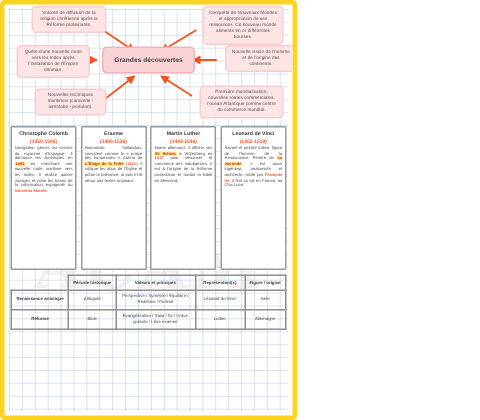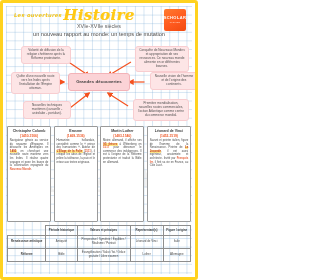--- a/index.html
+++ b/index.html
@@ -209,30 +209,20 @@
 </style>
 </head>
 <body>
 
 <div class="page">
   <div class="grid-bg"></div>
   <div class="watermark">ACAM</div>
 
   <div class="content">
 
-    <div class="header">
-      <div class="breadcrumb">Les ouvertures</div>
-      <div class="title">Histoire</div>
-      <div class="subtitle-1">XVIe-XVIIe siècles</div>
-      <div class="subtitle-2">un nouveau rapport au monde: un temps de mutation</div>
-      <div class="logo">
-        <div class="logo-mark">SCHOLAR</div>
-        <div class="logo-sub">FICHES</div>
-      </div>
-    </div>
 
     <div class="map">
       <svg class="map-svg" viewBox="0 0 190 78" preserveAspectRatio="none">
         <defs>
           <marker id="ah" markerWidth="5" markerHeight="5" refX="4" refY="2.5" orient="auto">
             <path d="M0,0 L5,2.5 L0,5 z" fill="#f4511e"></path>
           </marker>
         </defs>
 
         <line x1="62" y1="15" x2="85" y2="30" stroke="#f4511e" stroke-width="1.2" marker-end="url(#ah)"></line>

